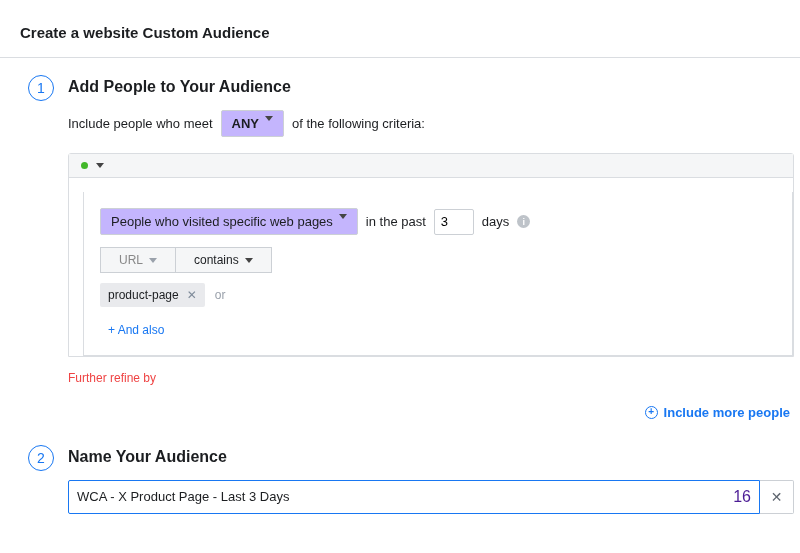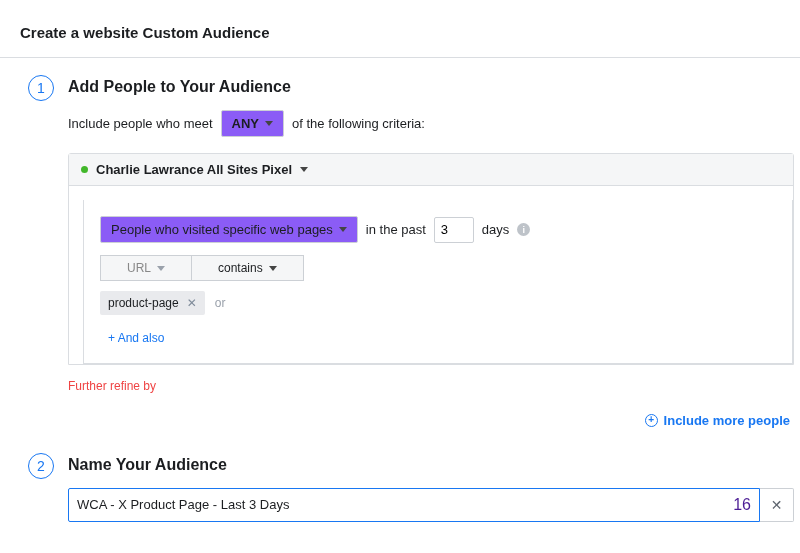--- a/index.html
+++ b/index.html
@@ -4,33 +4,33 @@
 <style>
   * { box-sizing: border-box; margin: 0; padding: 0; }
   body { font-family: Helvetica, Arial, sans-serif; font-size: 13px; color: #1c1e21; background: #fff; width: 800px; }
   .header { padding: 16px 20px; border-bottom: 1px solid #dadde1; font-weight: 700; font-size: 15px; margin-top: 8px; }
   .content { padding: 20px 6px 20px 28px; }
   .step { display: flex; gap: 14px; }
   .step-num { flex: 0 0 26px; width: 26px; height: 26px; border: 1.5px solid #1877f2; border-radius: 50%; color: #1877f2; display: flex; align-items: center; justify-content: center; font-size: 14px; margin-top: -3px; }
   .step-body { flex: 1; min-width: 0; }
   .step-title { font-weight: 700; font-size: 16px; margin-bottom: 14px; }
   .row { display: flex; align-items: center; gap: 8px; flex-wrap: wrap; color: #1c1e21; }
-  .selector { display: inline-flex; align-items: center; gap: 6px; background: #8b5cf6; border: 1px solid #ccd0d5; border-radius: 2px; padding: 5px 10px; font-size: 13px; cursor: pointer; }
+  .selector { display: inline-flex; align-items: flex-start; gap: 6px; background: #c4b5fd; border: 1px solid #ccd0d5; border-radius: 2px; padding: 5px 10px; font-size: 13px; cursor: pointer; }
   .selector.strong { font-weight: 700; }
   .caret { width: 0; height: 0; border-left: 4px solid transparent; border-right: 4px solid transparent; border-top: 5px solid #444; }
   .caret.light { border-top-color: #9aa1ab; }
   .pixel-box { margin-top: 16px; border: 1px solid #dadde1; border-radius: 3px 3px 0 0; overflow: visible; }
   .pixel-head { background: #f5f6f7; border-bottom: 1px solid #dadde1; padding: 8px 12px; display: flex; align-items: center; gap: 8px; }
   .dot { width: 7px; height: 7px; background: #42b72a; border-radius: 50%; flex: 0 0 7px; }
   .pixel-name { font-weight: 700; font-size: 13px; }
   .pixel-inner { padding: 16px; border-left: 1px solid #dadde1; border-right: 1px solid #dadde1; border-bottom: 1px solid #dadde1; margin: 14px 0 0 14px; }
   .num-input { width: 40px; height: 26px; border: 1px solid #ccd0d5; border-radius: 2px; padding: 0 6px; font-size: 13px; text-align: left; font-family: inherit; }
   .info-icon { width: 13px; height: 13px; border-radius: 50%; background: #bec3c9; color: #fff; display: inline-flex; align-items: center; justify-content: center; font-size: 9px; font-weight: 700; font-style: normal; }
   .url-row { margin-top: 12px; display: flex; align-items: stretch; }
-  .url-cell { background: #f5f6f7; border: 1px solid #ccd0d5; padding: 5px 26px; display: inline-flex; align-items: center; gap: 6px; color: #888; font-size: 12px; }
+  .url-cell { background: #f5f6f7; border: 1px solid #ccd0d5; padding: 5px 18px; display: inline-flex; align-items: center; gap: 6px; color: #888; font-size: 12px; }
   .url-cell.second { border-left: none; color: #1c1e21; }
   .tag-row { margin-top: 10px; display: flex; align-items: center; gap: 10px; }
   .tag { background: #e9eaed; border-radius: 2px; padding: 5px 8px; display: inline-flex; align-items: center; gap: 8px; font-size: 12px; color: #1c1e21; }
   .tag .x { color: #7f8b9a; cursor: pointer; font-size: 12px; line-height: 1; }
   .or-text { color: #9aa1ab; font-size: 12px; }
   .and-link { display: inline-block; margin-top: 16px; margin-bottom: 2px; color: #1877f2; font-size: 12px; cursor: pointer; margin-left: 8px; }
   .refine-link { display: inline-block; margin-top: 14px; color: #ef4444; font-size: 12px; cursor: pointer; }
   .include-row { margin-top: 18px; text-align: right; padding-right: 4px; }
   .include-link { color: #1877f2; font-size: 13px; font-weight: 600; cursor: pointer; display: inline-flex; align-items: center; gap: 6px; }
   .plus-circle { width: 13px; height: 13px; border: 1.5px solid #1877f2; border-radius: 50%; display: inline-flex; align-items: center; justify-content: center; font-size: 10px; line-height: 1; color: #1877f2; font-weight: 700; }
@@ -58,21 +58,20 @@
         <span class="selector strong">
           <span>ANY</span>
           <span class="caret"></span>
         </span>
         <span>of the following criteria:</span>
       </div>
 
       <div class="pixel-box">
         <div class="pixel-head">
           <span class="dot"></span>
-          <span class="pixel-name">Charlie Lawrance All Sites Pixel</span>
           <span class="caret"></span>
         </div>
 
         <div class="pixel-inner">
           <div class="row">
             <span class="selector">
               <span>People who visited specific web pages</span>
               <span class="caret"></span>
             </span>
             <span>in the past</span>

